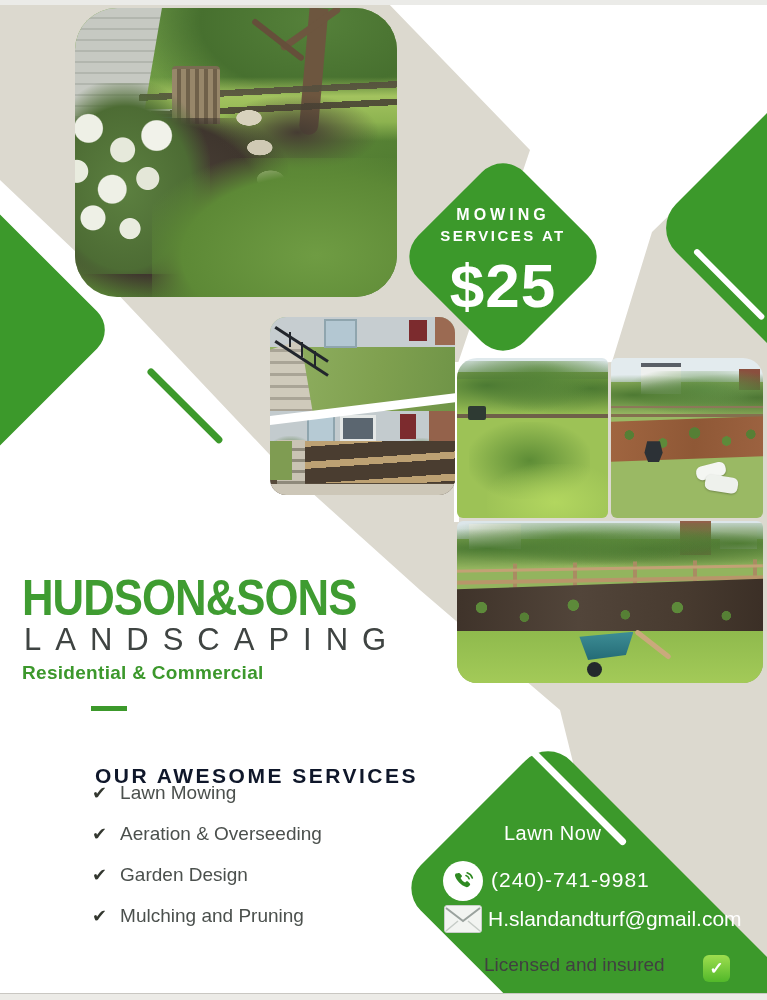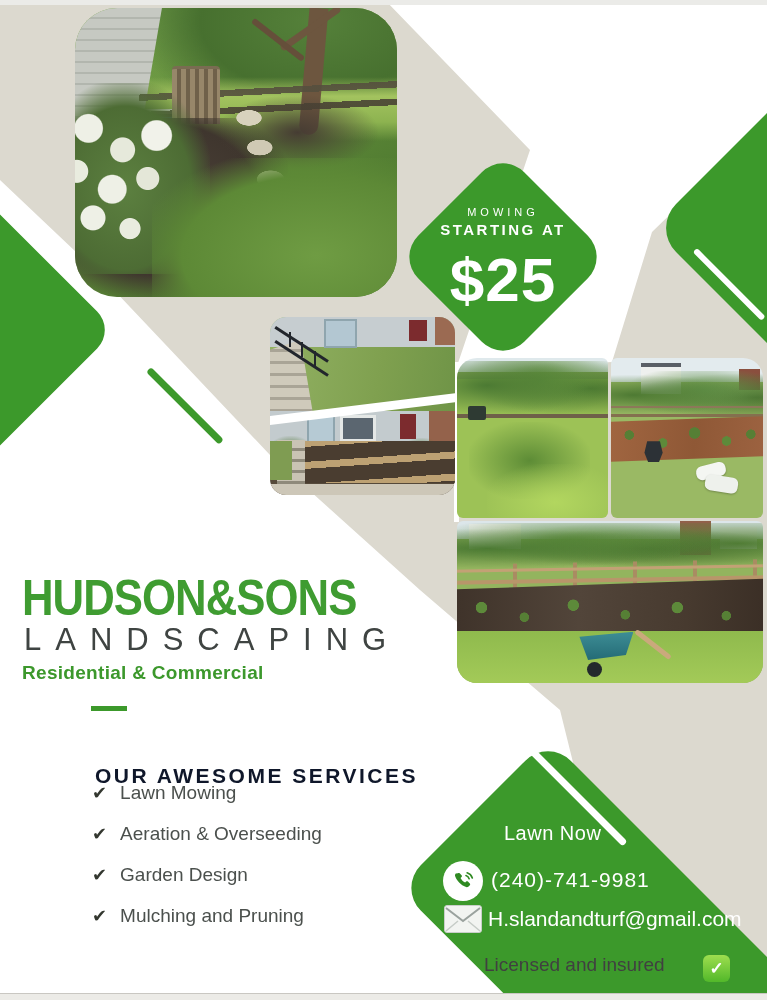--- a/index.html
+++ b/index.html
@@ -174,21 +174,21 @@
   .cc-lawn{left:0;bottom:0;width:100%;height:32%;
     background:linear-gradient(180deg,#8fba4d,#a3ca58);}
   .cc-wb{left:40%;top:66%;width:26%;height:30%;}
   .cc-wb-tub{left:0;top:8%;width:68%;height:58%;background:linear-gradient(#3d8d95,#246b76);
     clip-path:polygon(0 18%,100% 0,86% 82%,16% 100%);}
   .cc-wb-wheel{left:10%;bottom:0;width:15px;height:15px;border-radius:50%;background:#23292c;}
   .cc-wb-handle{right:-20%;top:30%;width:55%;height:5px;background:#caa97c;border-radius:3px;transform:rotate(38deg);}
 
   
   .mow-text{left:408px;top:206px;width:190px;text-align:center;color:#ffffff;z-index:6;}
-  .mow-l1{font-size:11px;font-weight:400;letter-spacing:4px;}
+  .mow-l1{font-size:16px;font-weight:700;letter-spacing:4px;}
   .mow-l2{font-size:15px;font-weight:700;letter-spacing:2.5px;margin-top:3px;}
   .mow-price{font-size:62px;font-weight:700;letter-spacing:1px;margin-top:6px;}
 
   
   .brand-name{left:22px;top:568px;font-size:46px;font-weight:800;color:#3f9c31;
     letter-spacing:-1px;transform:scale(.95,1.1);transform-origin:0 0;white-space:nowrap;z-index:6;}
   .brand-field{left:24px;top:622px;font-size:31px;letter-spacing:14px;color:#3f4442;white-space:nowrap;z-index:6;}
   .brand-tagline{left:22px;top:662px;font-size:19px;font-weight:700;color:#3c982c;letter-spacing:.3px;z-index:6;}
   .brand-dash{left:91px;top:706px;width:36px;height:5px;background:#3c992b;z-index:6;}
 
@@ -305,21 +305,21 @@
   <div class="abs green d-left"></div>
   <div class="abs green d-topright"></div>
   <div class="abs green d-mowing"></div>
   <div class="abs green d-booking"></div>
   <div class="abs accent accent-green"></div>
   <div class="abs accent accent-white-1"></div>
   <div class="abs accent accent-white-2"></div>
 
   <div class="abs mow-text">
     <div class="mow-l1">MOWING</div>
-    <div class="mow-l2">STARTING AT</div>
+    <div class="mow-l2">SERVICES AT</div>
     <div class="mow-price">$25</div>
   </div>
 
   <div class="abs brand-name">HUDSON&amp;SONS</div>
   <div class="abs brand-field">LANDSCAPING</div>
   <div class="abs brand-tagline">Residential &amp; Commercial</div>
   <div class="abs brand-dash"></div>
 
   <div class="abs svc-heading">OUR AWESOME SERVICES</div>
   <div class="svc-row" style="top:780px">

